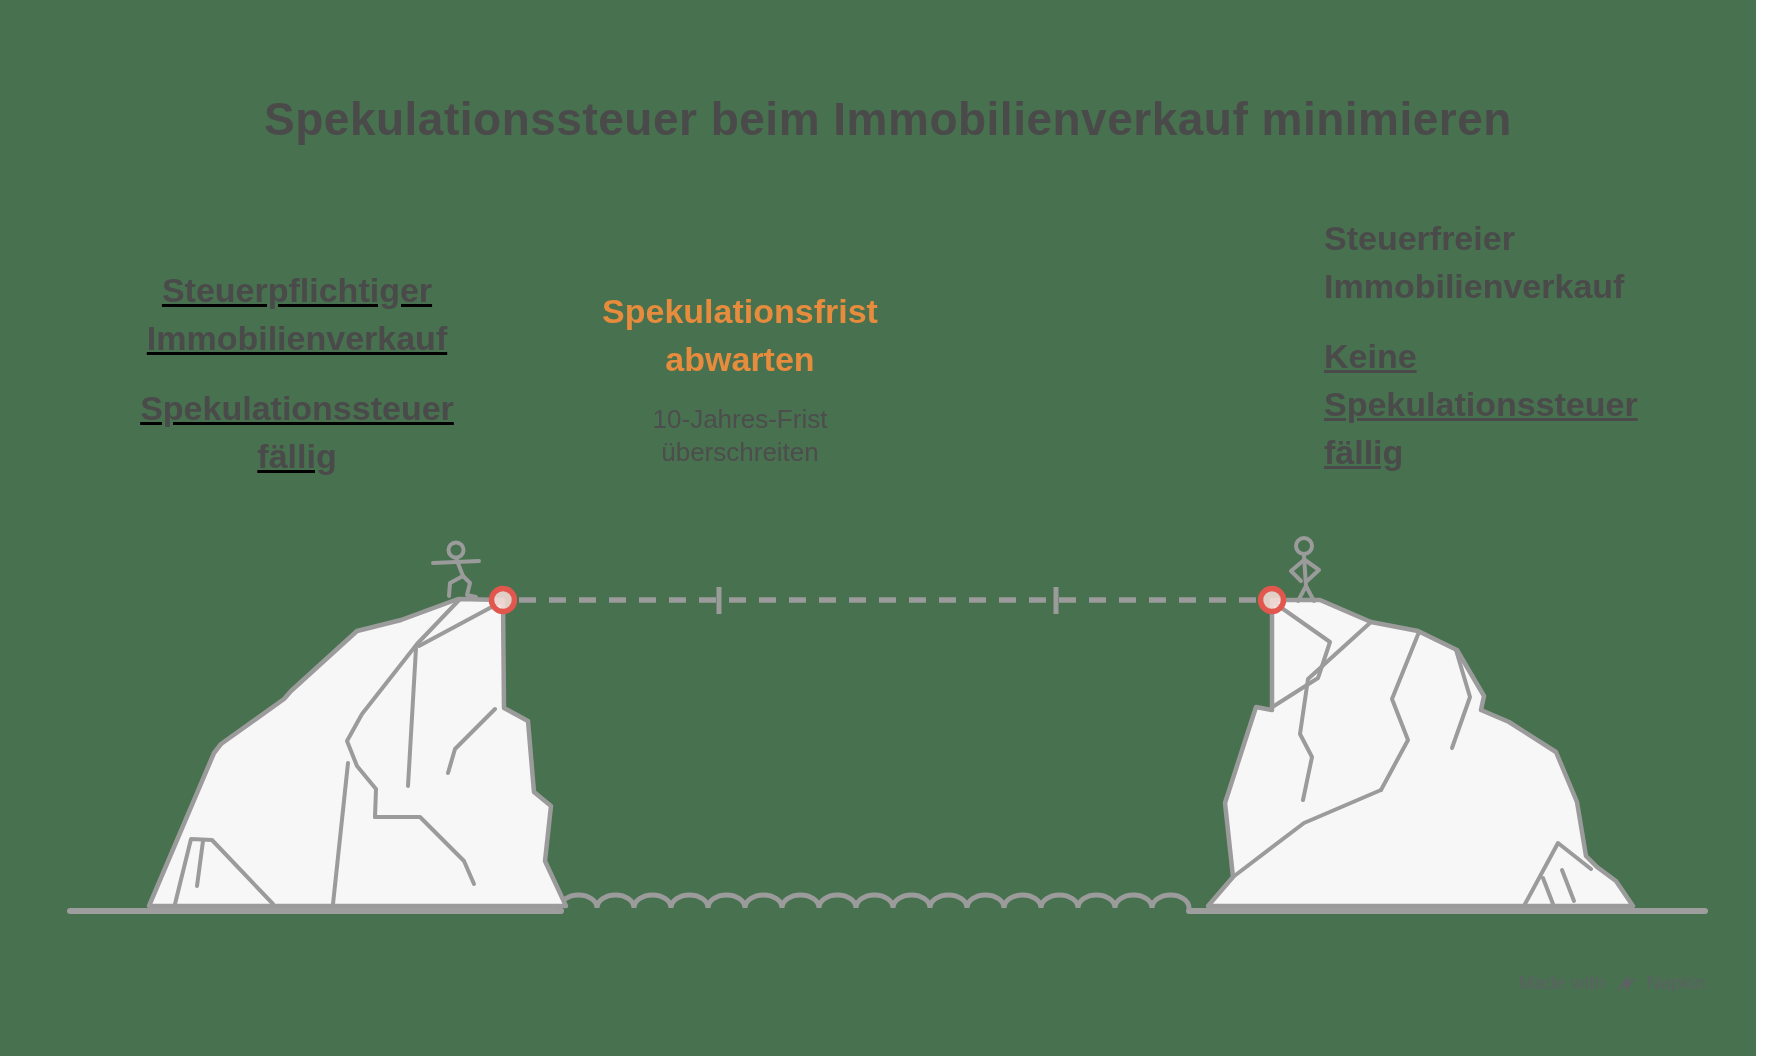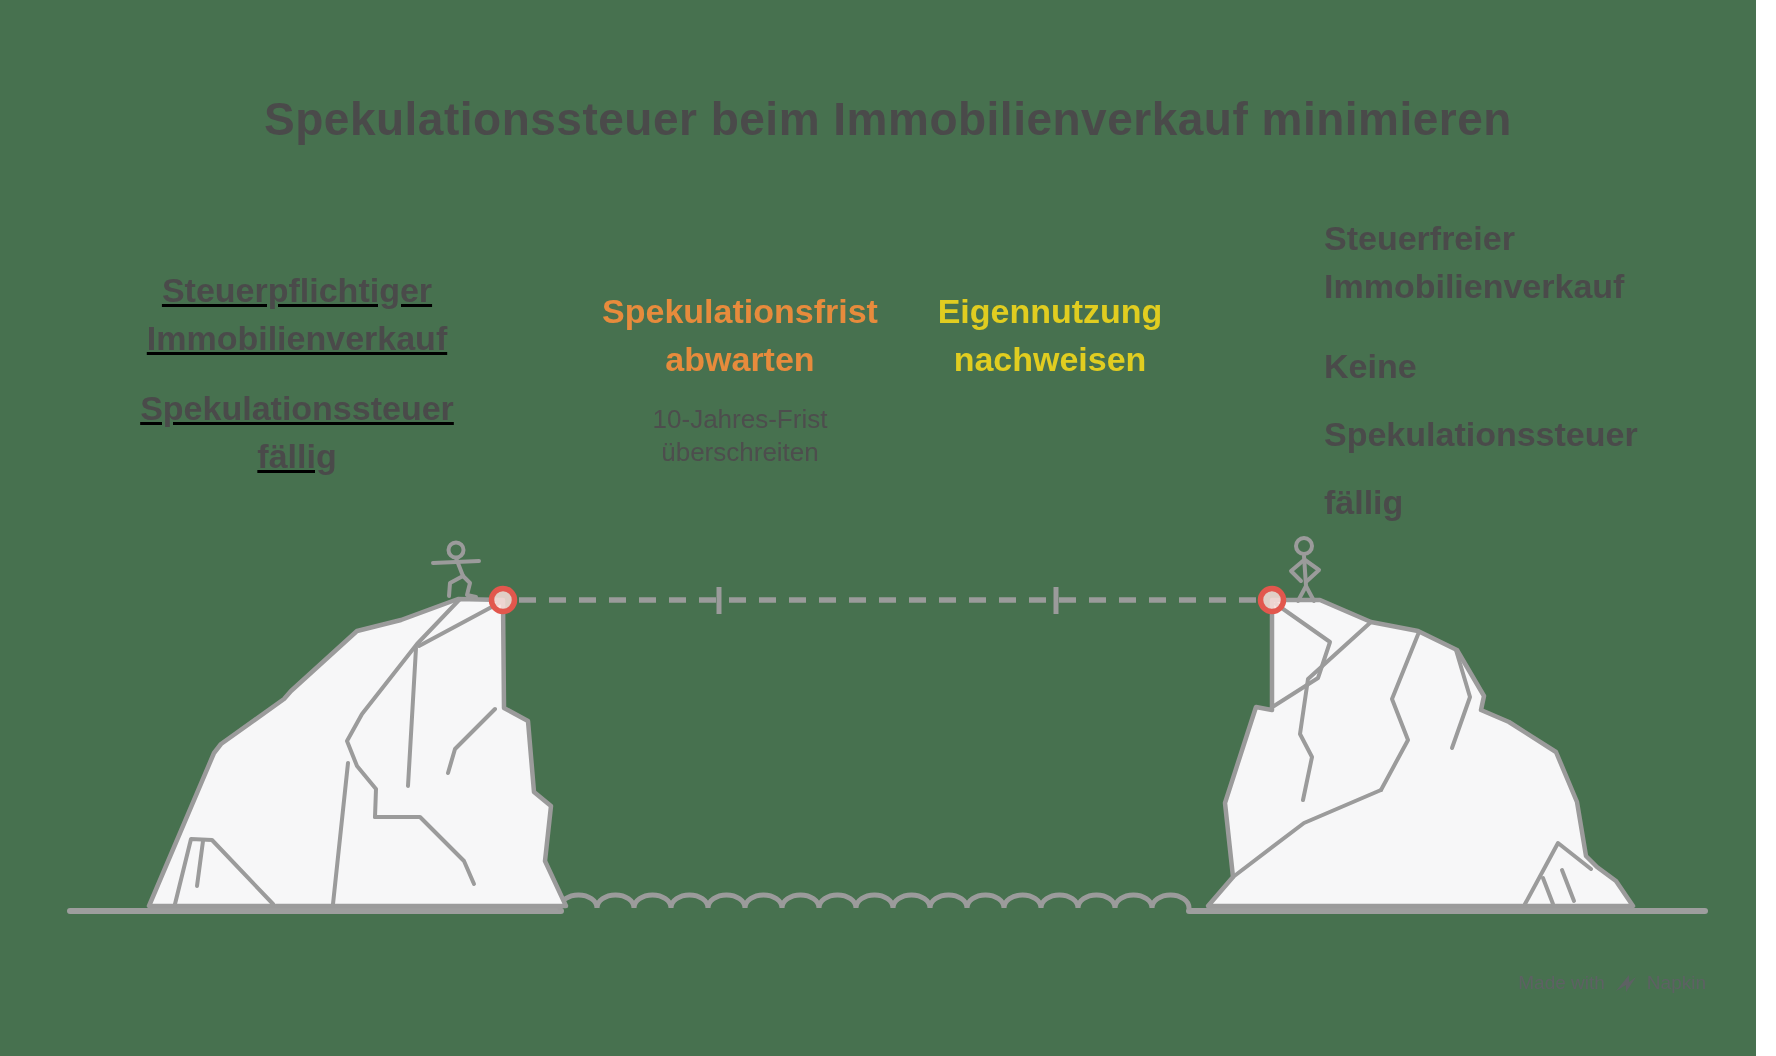--- a/index.html
+++ b/index.html
@@ -28,21 +28,21 @@
   .label-block .small{
     font-size:26px;font-weight:500;line-height:33px;
     color:var(--subtitle-gray,#4D4D4D);
     margin-top:20px;
   }
   .start-block{left:117px;top:266px;width:360px;text-align:center;text-decoration:underline;}
   .start-block .small{margin-top:22px;font-size:34px;font-weight:700;line-height:48px;color:var(--text-dark,#4A4A4A);}
   .option-1{left:560px;top:287px;width:360px;text-align:center;}
   .option-2{left:870px;top:287px;width:360px;text-align:center;}
   .end-block{left:1300px;top:214px;width:400px;text-align:left;margin-left:24px;}
-  .end-block .small{margin-top:22px;font-size:34px;font-weight:700;line-height:68px;color:var(--text-dark,#4A4A4A);}
+  .end-block .small{margin-top:22px;font-size:34px;font-weight:700;line-height:48px;color:var(--text-dark,#4A4A4A);text-decoration:underline;}
   .scene{position:absolute;left:0;top:0;}
   .rock{fill:var(--cliff-fill,#F7F7F8);stroke:var(--stroke-gray,#9B9B9B);stroke-width:4.5;stroke-linejoin:round;}
   .facet{fill:none;stroke:var(--stroke-gray,#9B9B9B);stroke-width:4;stroke-linejoin:round;stroke-linecap:round;}
   .figure{fill:none;stroke:var(--stroke-gray,#9B9B9B);stroke-width:4;stroke-linecap:round;stroke-linejoin:round;}
   .rope{stroke:var(--stroke-gray,#9B9B9B);stroke-width:5.5;stroke-dasharray:17 13;}
   .tick{stroke:var(--stroke-gray,#9B9B9B);stroke-width:5;}
   .wave{fill:none;stroke:var(--stroke-gray,#9B9B9B);stroke-width:5;stroke-linecap:round;}
   .ground{stroke:#9E9E9E;stroke-width:6;stroke-linecap:round;}
   .ring-fill{fill:var(--red-fill,#FBDFDA);opacity:0.85;}
   .ring{fill:none;stroke:var(--red-ring,#E2574D);stroke-width:5.5;}
@@ -136,22 +136,20 @@
   </div>
 
   <div class="label-block option-1">
     <div class="big opt-orange preline">Spekulationsfrist
 abwarten</div>
     <div class="small preline">10-Jahres-Frist
 überschreiten</div>
   </div>
 
   <div class="label-block option-2">
-    <div class="big opt-yellow preline">Eigennutzung
-nachweisen</div>
   </div>
 
   <div class="label-block end-block">
     <div class="big preline">Steuerfreier
 Immobilienverkauf</div>
     <div class="small preline">Keine
 Spekulationssteuer
 fällig</div>
   </div>
 

